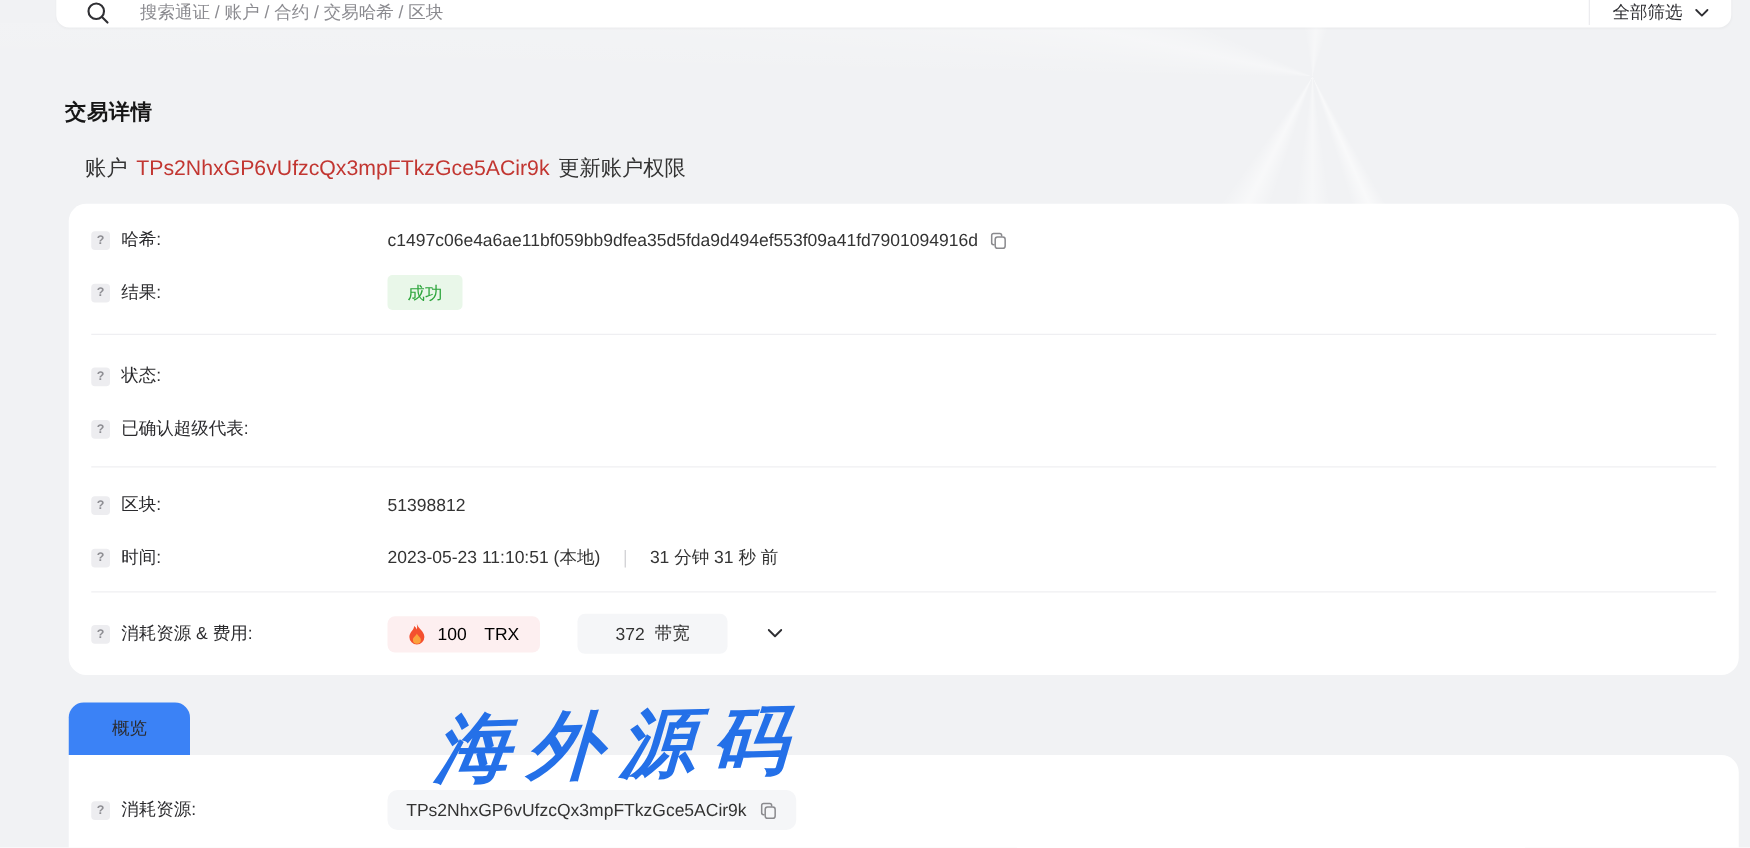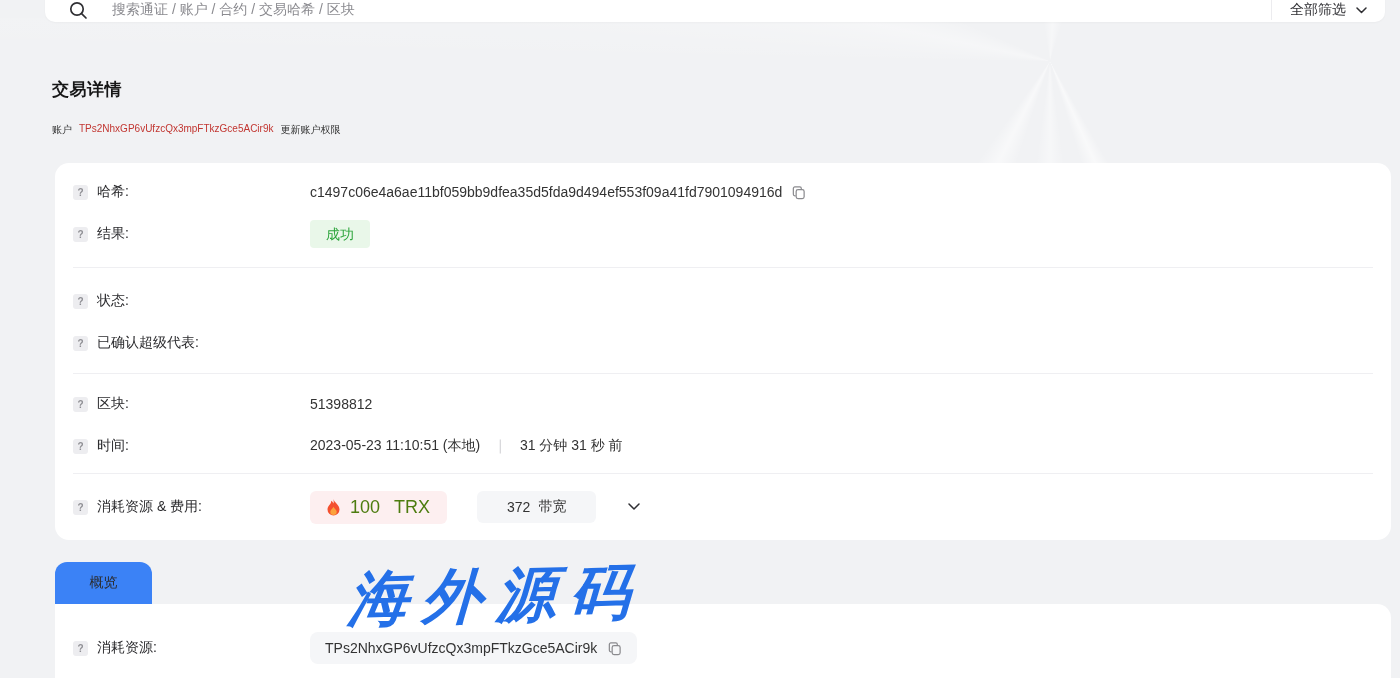--- a/index.html
+++ b/index.html
@@ -34,21 +34,21 @@
     z-index:5;
   }
   .searchbar .sicon { width:19px; height:19px; flex:none; }
   .searchbar .ph { margin-left:24px; font-size:14px; color:#8b8b90; line-height:20px; padding-bottom:1px; }
   .search-right { margin-left:auto; display:flex; align-items:flex-end; gap:10px; border-left:1px solid #ececef; padding:0 4px 1px 18px; height:34px; }
   .search-right .flabel { font-size:14px; color:#2f2f33; line-height:20px; }
   .search-right svg { margin-bottom:5px; }
 
   
   .page-title { position:absolute; left:52px; top:78px; font-size:17px; font-weight:bold; color:#171717; letter-spacing:.5px; }
-  .page-subtitle { position:absolute; left:52px; top:123px; font-size:10px; color:#333; display:flex; gap:7px; }
+  .page-subtitle { position:absolute; left:68px; top:123px; font-size:17px; color:#333; display:flex; gap:7px; align-items:center; }
   .page-subtitle .acct { color:#c23631; }
 
   
   .card { position:absolute; left:55px; right:9px; background:#fff; border-radius:14px; }
   .card.details { top:163px; height:377px; padding:8px 18px 0; }
   .row { display:flex; align-items:center; height:42px; font-size:14px; color:#333; }
   .row-label { display:flex; align-items:center; gap:9px; width:237px; flex:none; }
   .qicon {
     width:15px; height:15px; flex:none; background:#ededf0; border-radius:3px;
     color:#8f8f94; font-size:10px; font-weight:bold; display:flex; align-items:center; justify-content:center;
@@ -68,21 +68,21 @@
 
   .sr-count { width:42px; }
   .corner-ic { margin-right:11px; }
   .sr-name { width:113px; color:#2f2f33; }
   .chev { display:flex; align-items:center; }
 
   .time-sep { color:#c9c9cd; margin:0 13px; }
 
   .badge-burn {
     background:#fdeff0; border-radius:6px; padding:6px 17px;
-    display:flex; align-items:center; gap:10px; font-size:18px; color:#4d7c0f;
+    display:flex; align-items:center; gap:10px; font-size:14px; color:#000000;
   }
   .badge-burn .unit { margin-left:4px; }
   .badge-bw {
     background:#f5f6f8; border-radius:6px; padding:7px 30px; margin-left:30px;
     display:flex; align-items:center; gap:8px; font-size:14px; color:#333;
   }
   .res-chev { margin-left:32px; }
 
   
   .tab {

